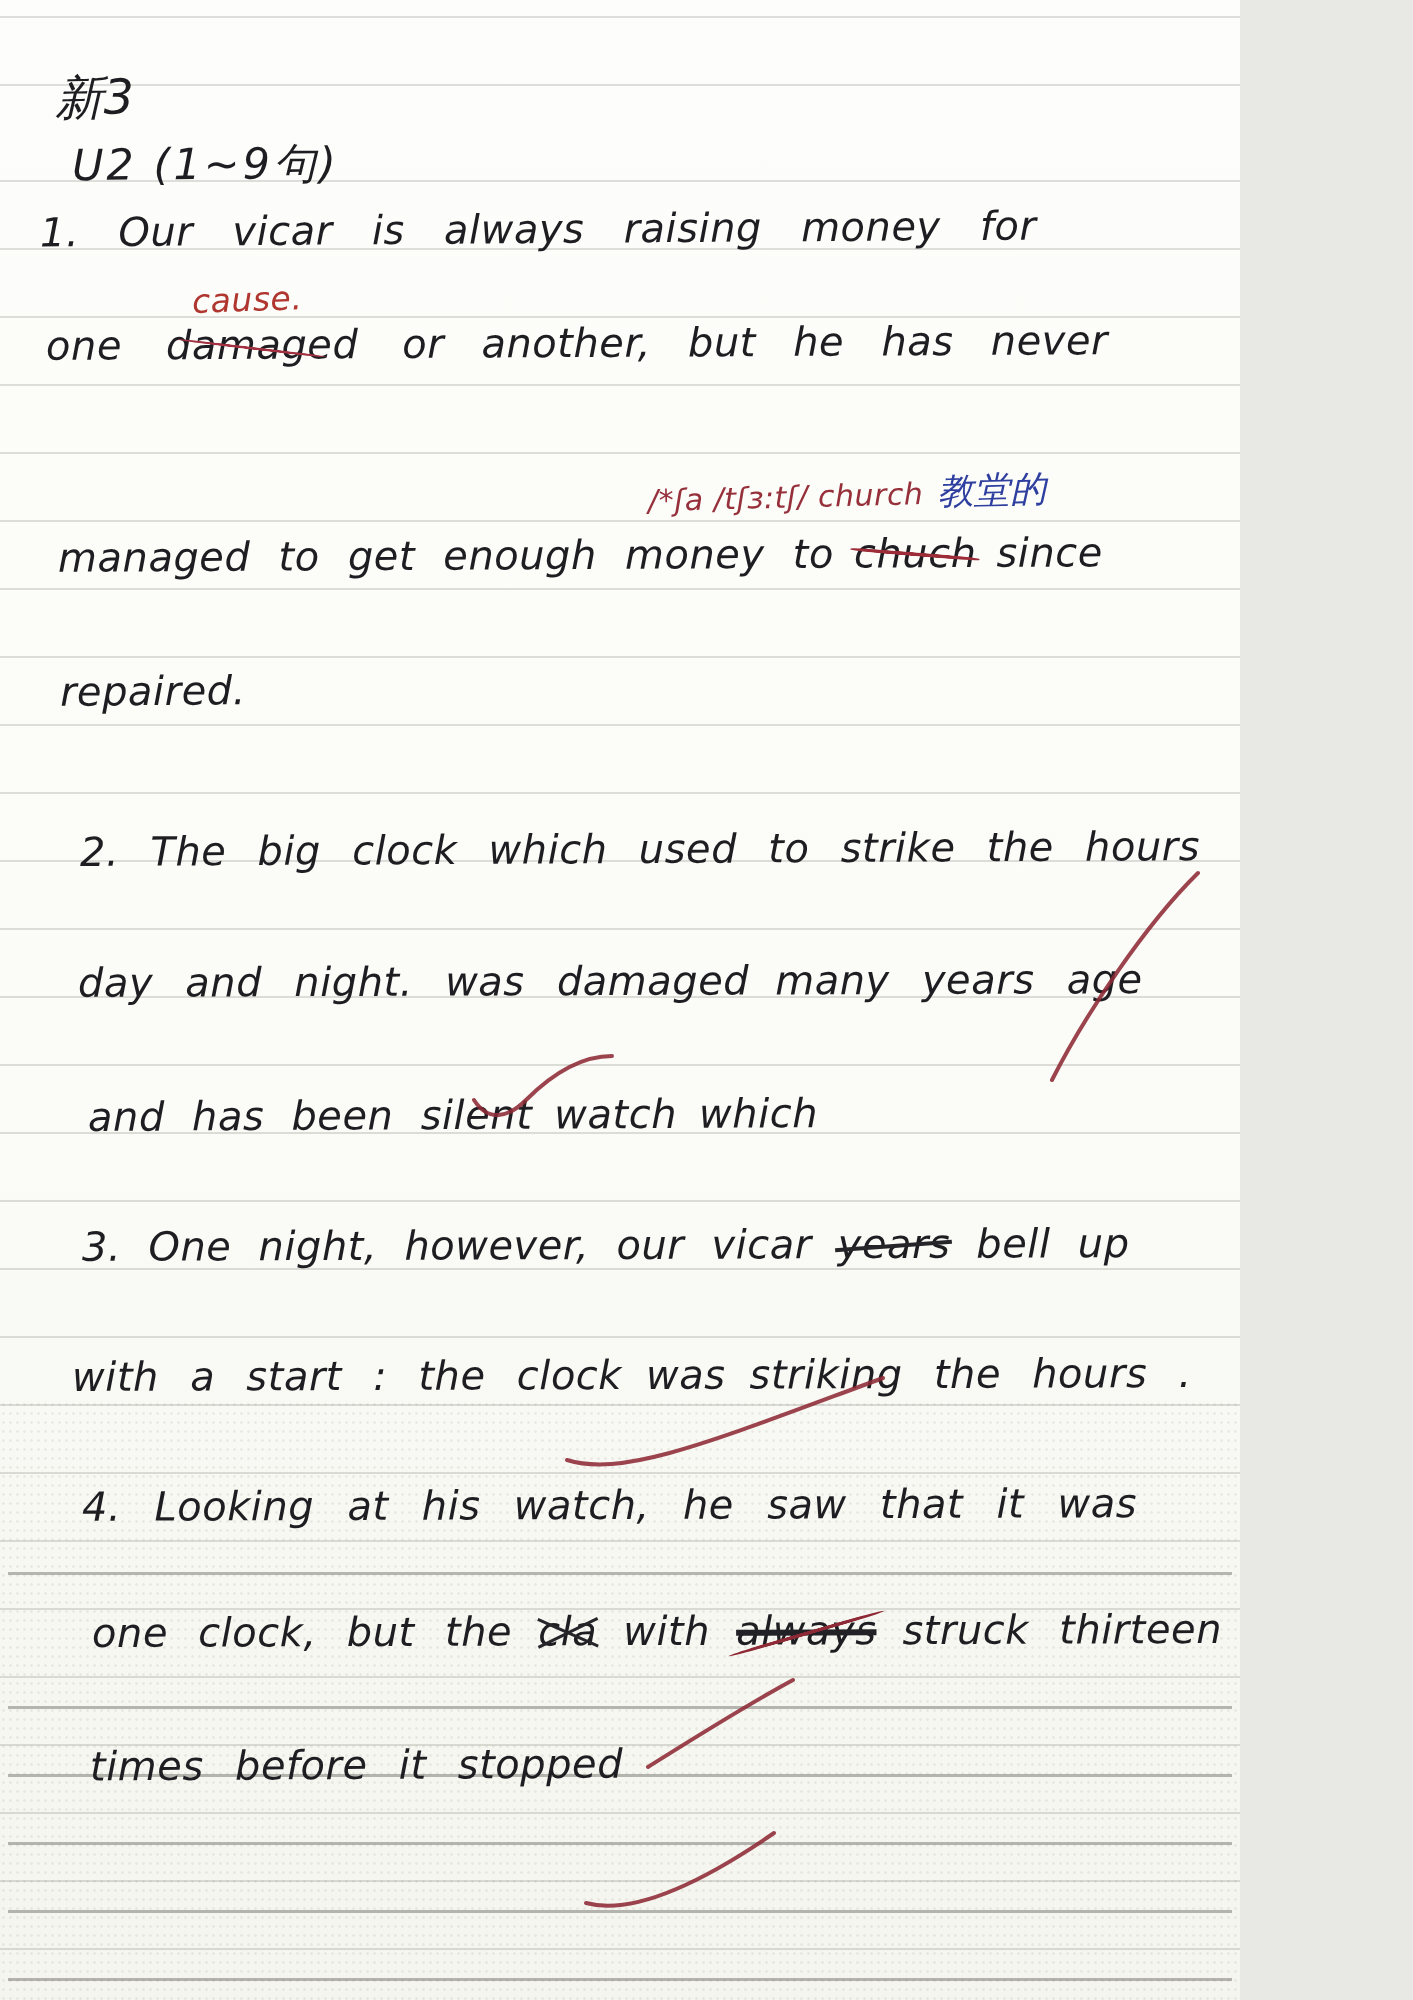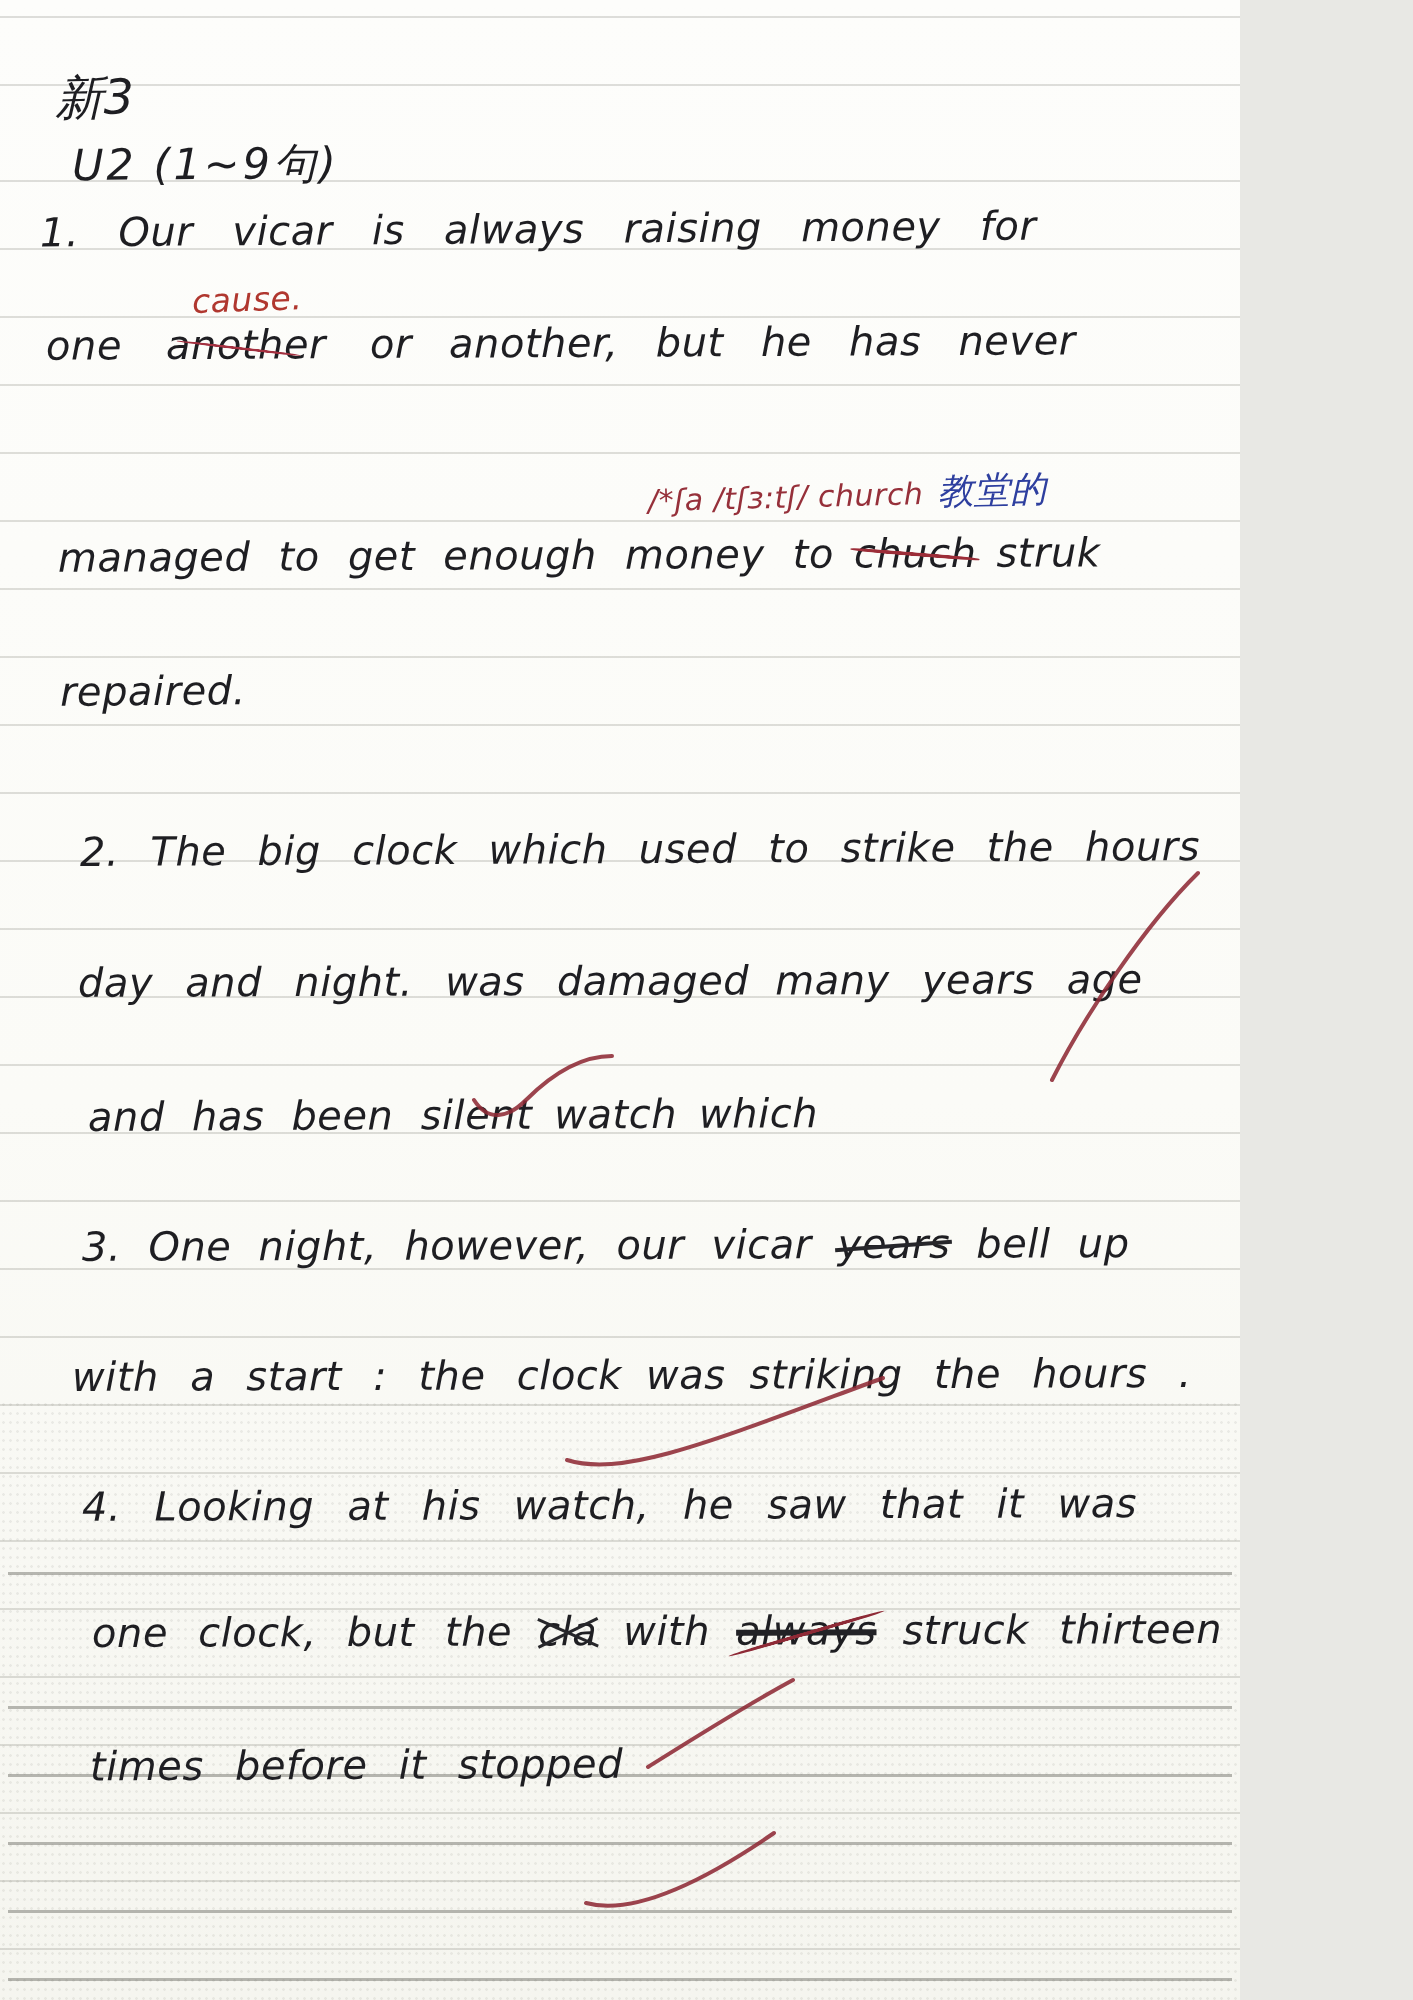--- a/index.html
+++ b/index.html
@@ -81,33 +81,33 @@
 
   <div class="hw" style="left:55px;top:66px;font-size:48px;transform:rotate(-1deg)">新3</div>
   <div class="hw" style="left:72px;top:136px;font-size:43px;letter-spacing:3px;transform:rotate(-.5deg)">U2 (1~9句)</div>
 
   <div class="hw" style="left:40px;top:206px;font-size:40px;word-spacing:26px;transform:rotate(-.4deg)">1. Our vicar is always raising money for</div>
 
   <div class="hw red" style="left:192px;top:280px;font-size:33px;transform:rotate(-2deg)">cause.</div>
 
   <div class="hw" style="left:46px;top:320px;font-size:40px;word-spacing:24px;gap:44px;transform:rotate(-.3deg)">
     <span class="seg">one</span>
-    <span class="seg slash-red">another</span>
+    <span class="seg slash-red">damaged</span>
     <span class="seg">or another, but he has never</span>
   </div>
 
   <div class="hw" style="left:648px;top:470px;font-size:30px;gap:14px;transform:rotate(-1.5deg)">
     <span class="seg darkred">/*ʃa /tʃɜ:tʃ/ church</span>
     <span class="seg blue" style="font-size:36px">教堂的</span>
   </div>
 
   <div class="hw" style="left:58px;top:532px;font-size:40px;word-spacing:15px;gap:20px;transform:rotate(-.3deg)">
     <span class="seg">managed to get enough money to</span>
     <span class="seg strike-red">chuch</span>
-    <span class="seg">struk</span>
+    <span class="seg">since</span>
   </div>
 
   <div class="hw" style="left:60px;top:668px;font-size:40px;transform:rotate(-.5deg)">repaired.</div>
 
   <div class="hw" style="left:80px;top:826px;font-size:40px;word-spacing:18px;transform:rotate(-.3deg)">2. The big clock which used to strike the hours</div>
 
   <div class="hw" style="left:78px;top:958px;font-size:40px;word-spacing:19px;gap:26px;transform:rotate(-.2deg)">
     <span class="seg">day and night. was damaged</span>
     <span class="seg">many years age</span>
   </div>

